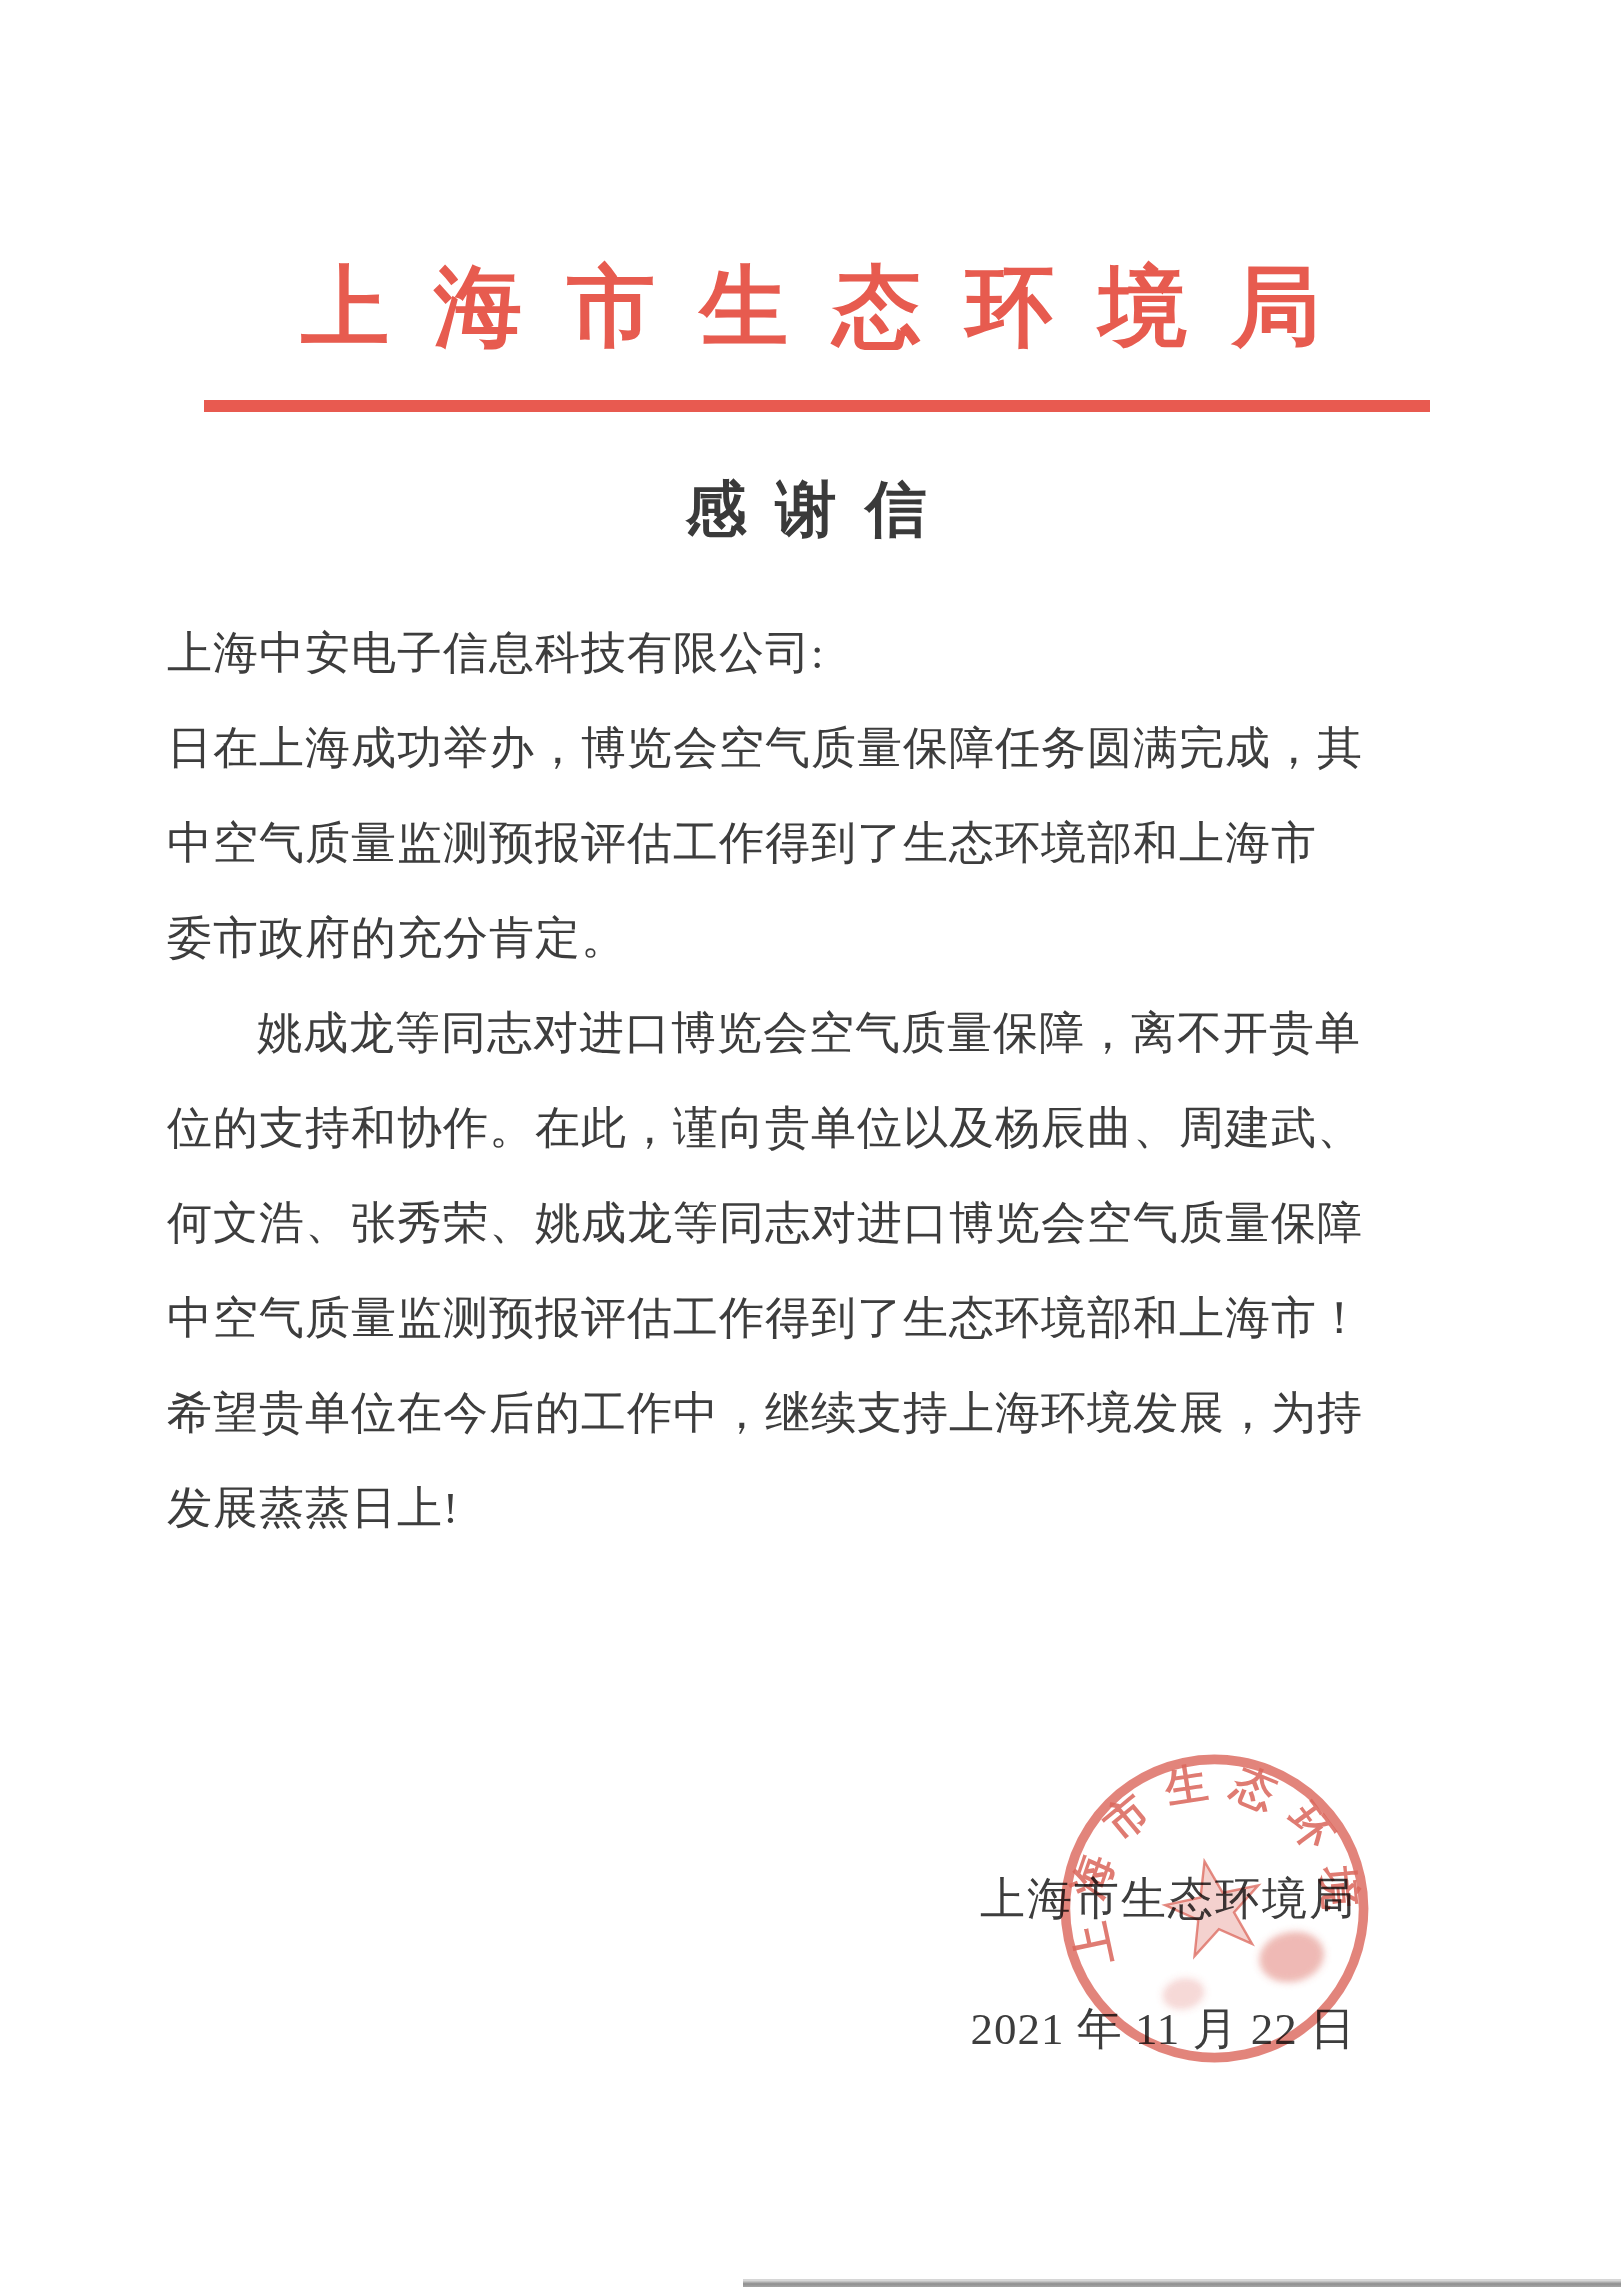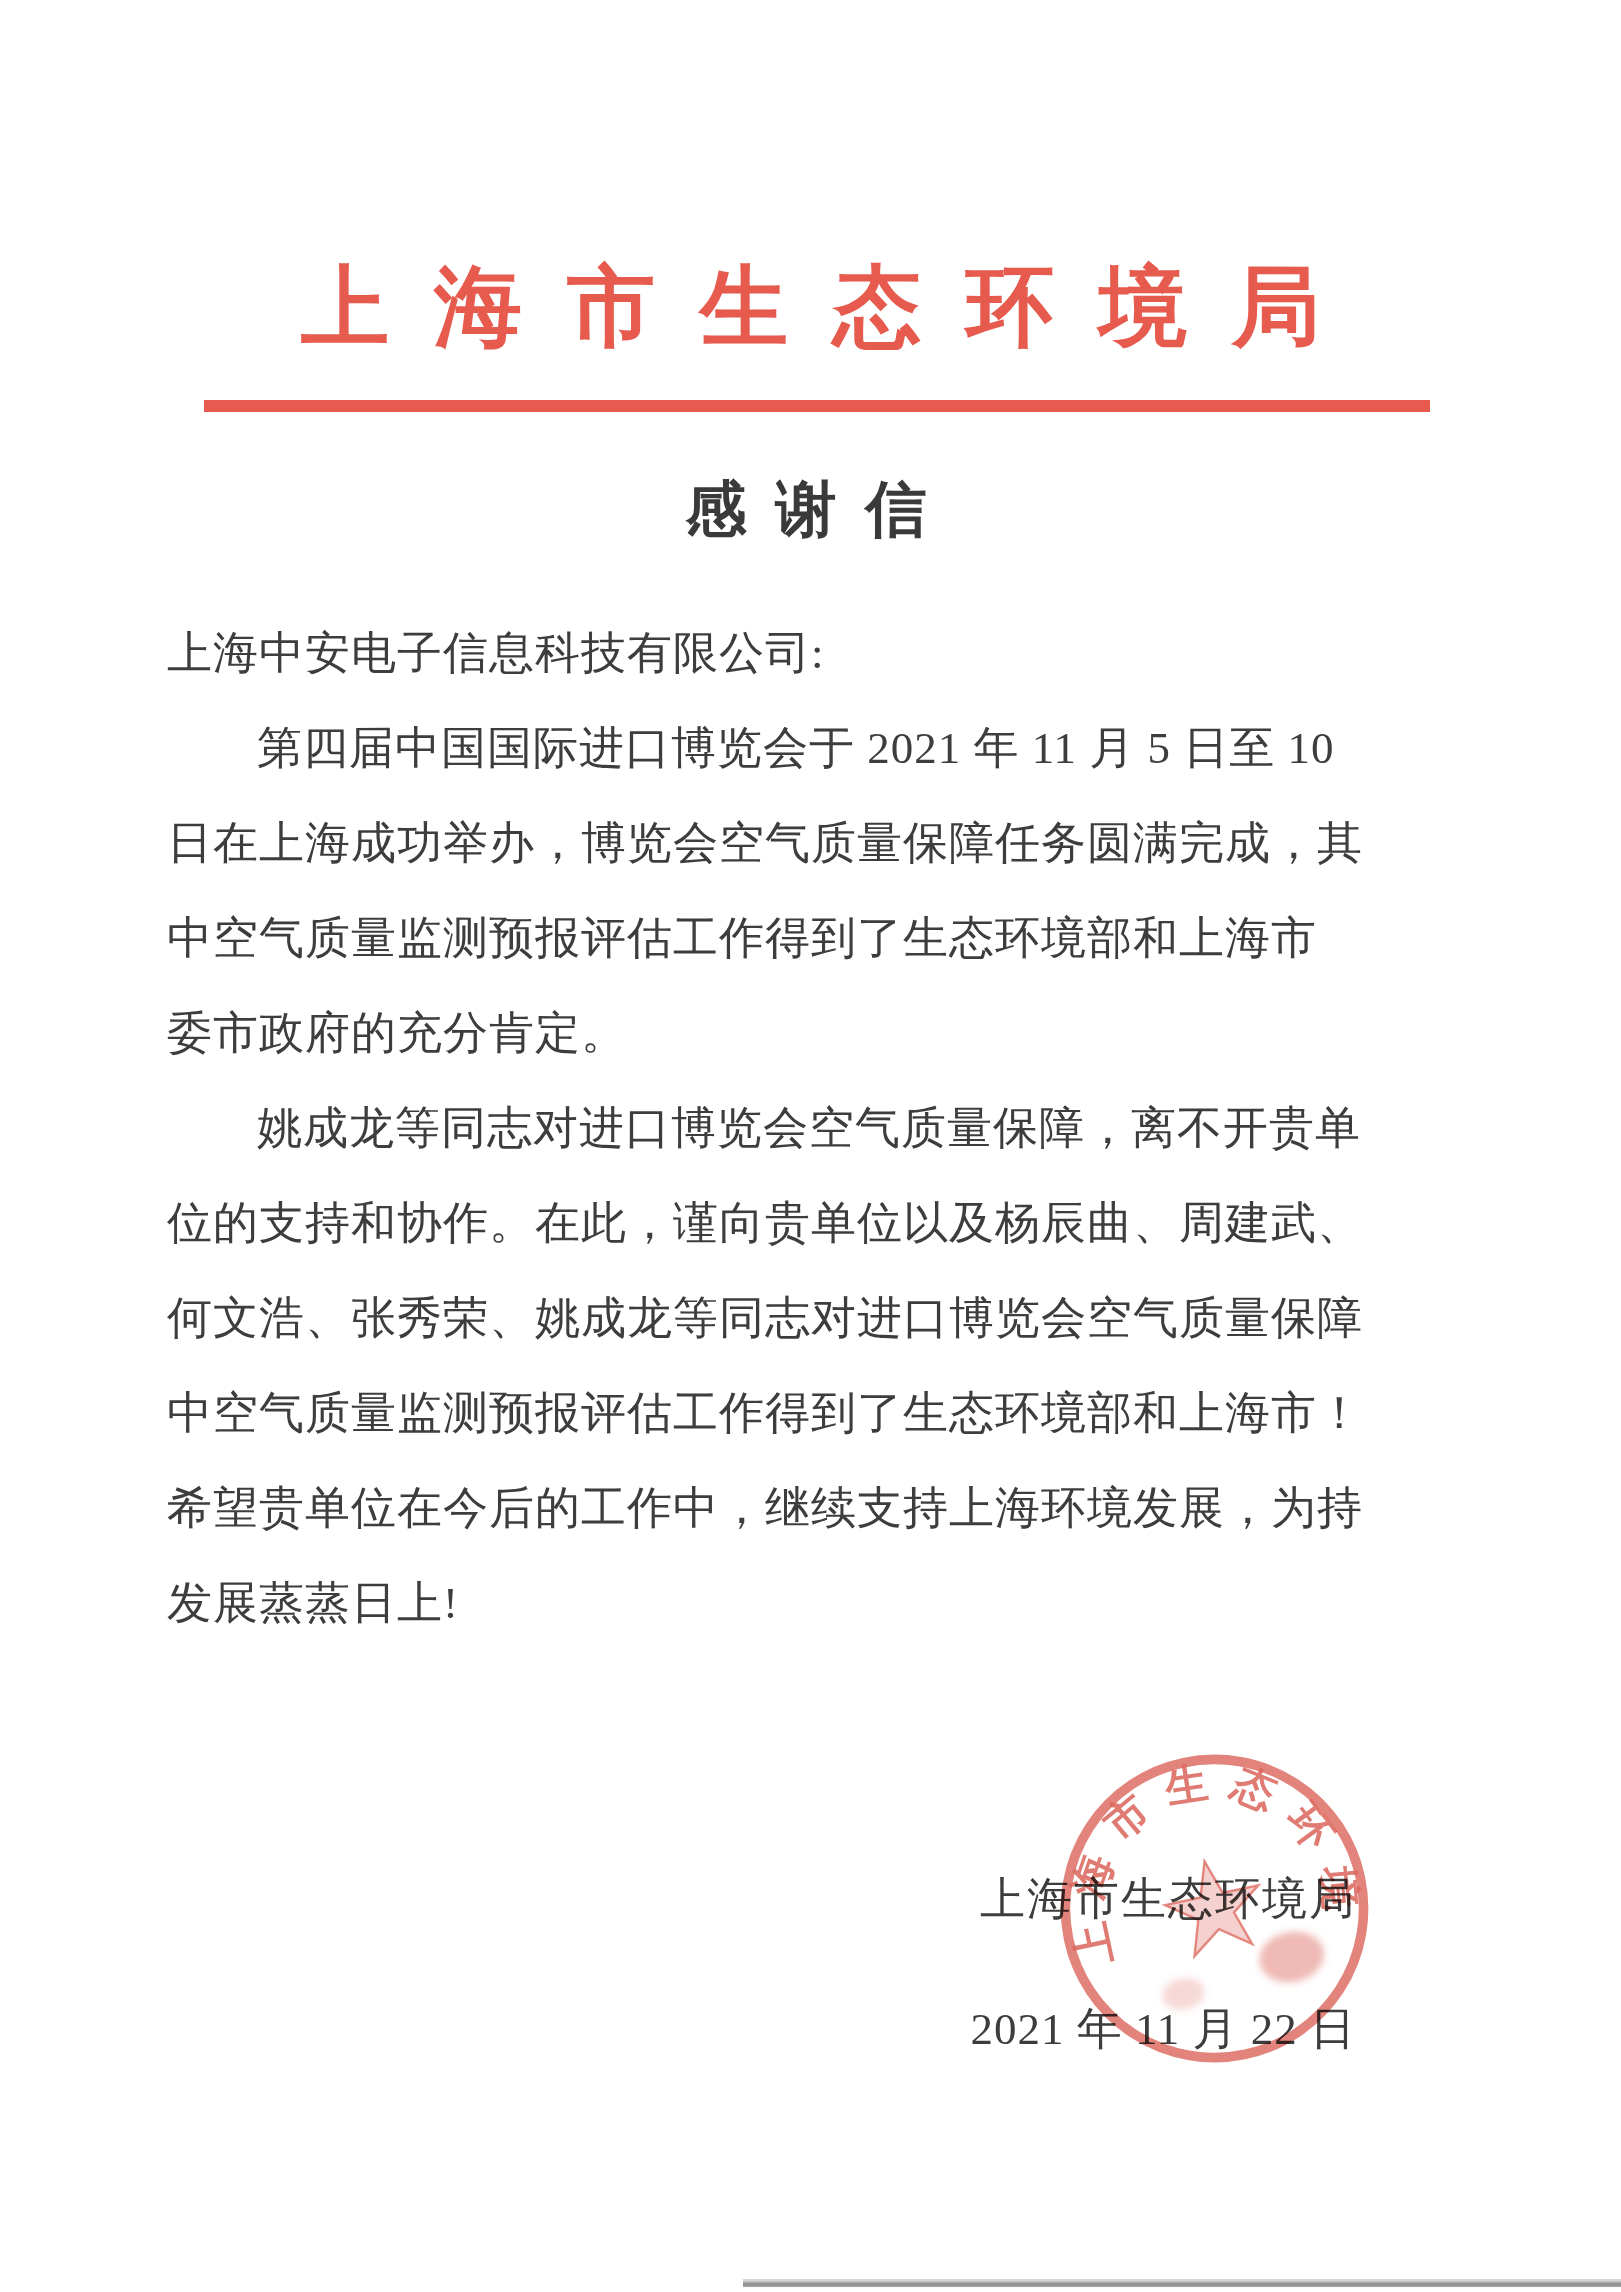--- a/index.html
+++ b/index.html
@@ -78,21 +78,20 @@
 
   <div class="letterhead">上海市生态环境局</div>
 
   <div class="red-rule"></div>
 
   <div class="letter-title">感谢信</div>
 
   <div class="letter-body">
     <div class="line salutation">上海中安电子信息科技有限公司:</div>
     <div id="body-lines">
-        <div class="line indent">第四届中国国际进口博览会于 2021 年 11 月 5 日至 10</div>
         <div class="line">日在上海成功举办，博览会空气质量保障任务圆满完成，其</div>
         <div class="line">中空气质量监测预报评估工作得到了生态环境部和上海市</div>
         <div class="line">委市政府的充分肯定。</div>
         <div class="line indent">姚成龙等同志对进口博览会空气质量保障，离不开贵单</div>
         <div class="line">位的支持和协作。在此，谨向贵单位以及杨辰曲、周建武、</div>
         <div class="line">何文浩、张秀荣、姚成龙等同志对进口博览会空气质量保障</div>
         <div class="line">中空气质量监测预报评估工作得到了生态环境部和上海市！</div>
         <div class="line">希望贵单位在今后的工作中，继续支持上海环境发展，为持</div>
         <div class="line">发展蒸蒸日上!</div>
       </div>

